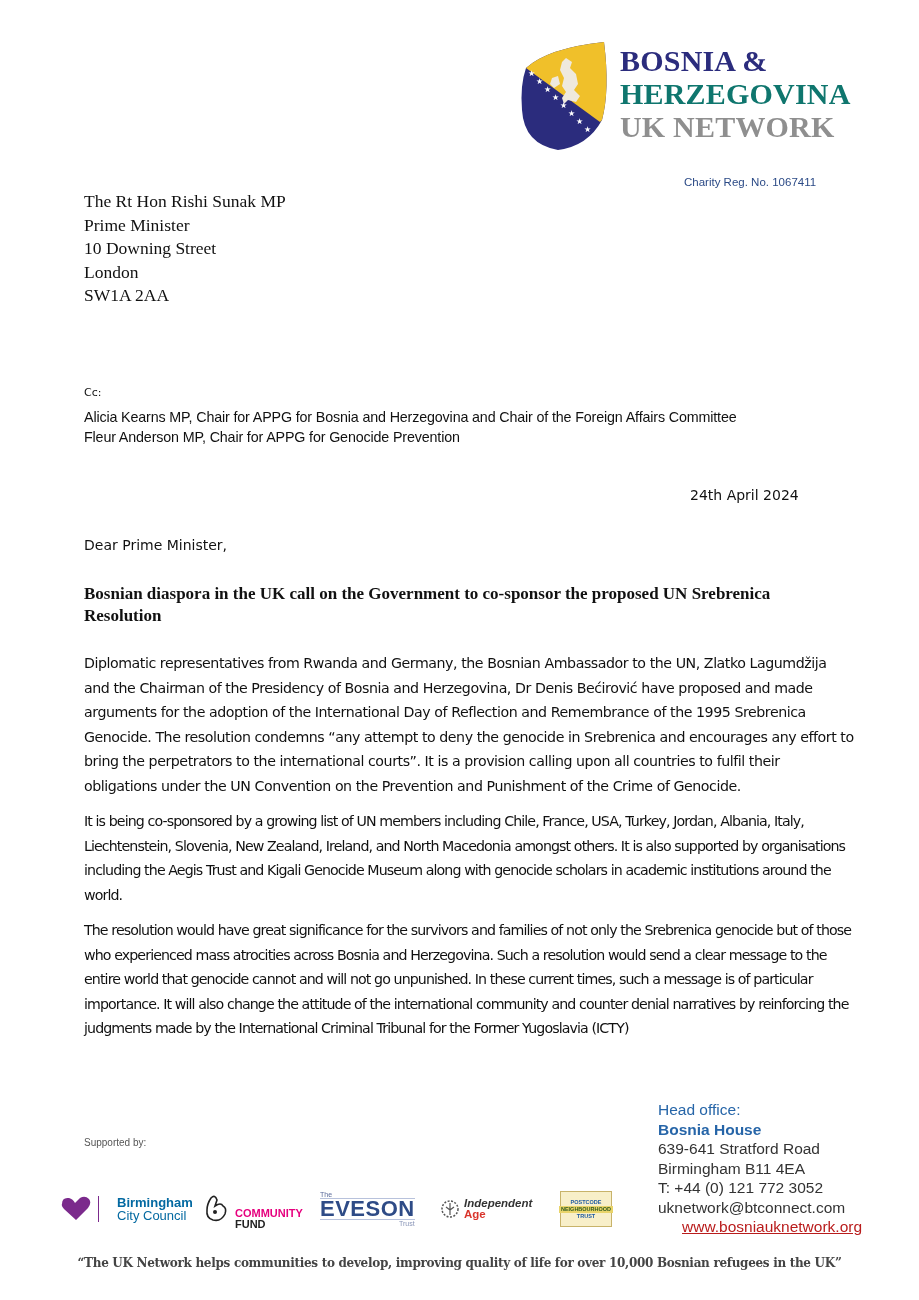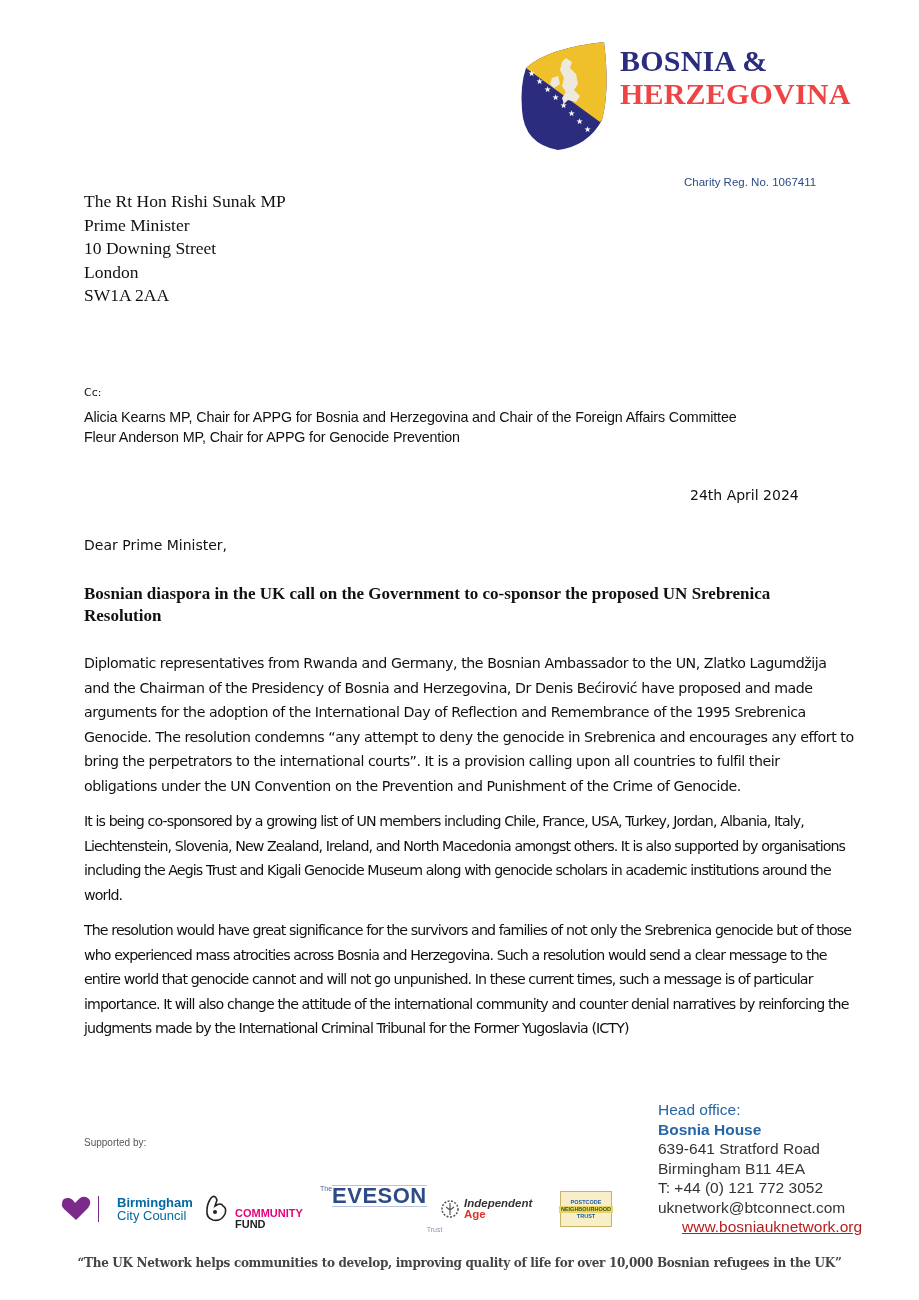--- a/index.html
+++ b/index.html
@@ -3,21 +3,21 @@
 <meta charset="utf-8">
 <style>
   * { box-sizing: border-box; margin: 0; padding: 0; }
   html, body { width: 919px; height: 1300px; background: #ffffff; overflow: hidden; }
   body { position: relative; font-family: "Liberation Sans", sans-serif; color: #111; }
 
   .logo { position: absolute; left: 518px; top: 40px; width: 340px; height: 115px; }
   .shield { position: absolute; left: 0; top: 0; width: 92px; height: 112px; }
   .logo-text { position: absolute; left: 102px; top: 4px; font-family: "Liberation Serif", serif; font-weight: bold; line-height: 33px; font-size: 30px; letter-spacing: 0.2px; }
   .logo-l1 { color: #2b2c7d; }
-  .logo-l2 { color: #ef4444; }
+  .logo-l2 { color: #0f766e; }
   .logo-l3 { color: #8f8f8f; }
 
   .charity { position: absolute; left: 684px; top: 176px; font-size: 11.5px; color: #2b4a86; }
 
   .address { position: absolute; left: 84px; top: 190px; font-family: "Liberation Serif", serif; font-size: 17.5px; line-height: 23.5px; color: #111; }
 
   .cc { position: absolute; left: 84px; top: 383px; font-size: 14.5px; line-height: 20px; color: #111; }
   .cc-label { font-family: "DejaVu Sans", sans-serif; font-size: 11px; margin-bottom: 4px; }
   .cc-line { font-family: "Liberation Sans", sans-serif; font-size: 14.3px; letter-spacing: -0.15px; }
 
@@ -38,21 +38,21 @@
   .supported { position: absolute; left: 84px; top: 1137px; font-size: 10px; color: #555; }
 
   .sponsor { position: absolute; top: 1185px; height: 48px; display: flex; align-items: center; }
   .bcc { left: 60px; }
   .bcc-text { margin-left: 6px; border-left: 1.5px solid #7b2a8c; padding-left: 18px; font-size: 13px; line-height: 13px; color: #0369a1; }
   .bcc-text b { display: block; font-weight: bold; }
   .cf { left: 203px; }
   .cf-text { margin-left: 4px; font-size: 11px; line-height: 11px; font-weight: bold; }
   .cf-text .c1 { color: #e6007e; display: block; margin-top: 20px; }
   .cf-text .c2 { color: #222; display: block; }
-  .eveson { left: 320px; flex-direction: row; align-items: flex-start; justify-content: center; }
+  .eveson { left: 320px; flex-direction: column; align-items: flex-start; justify-content: center; }
   .ev-the { font-size: 7px; color: #5a6a9a; }
   .ev-main { font-size: 22px; font-weight: bold; color: #2e4b86; letter-spacing: 0.5px; line-height: 20px; border-top: 1px solid #b8c2dc; border-bottom: 1px solid #b8c2dc; }
   .ev-trust { font-size: 7px; color: #8a96b8; align-self: flex-end; }
   .ia { left: 440px; }
   .ia-text { margin-left: 4px; font-size: 11.5px; line-height: 11px; font-weight: bold; }
   .ia-text .i1 { color: #333; display: block; font-style: italic; }
   .ia-text .i2 { color: #d9342b; display: block; }
   .pnt { left: 560px; }
   .pnt-box { width: 52px; height: 36px; border: 1px solid #c8b36a; background: #f8efc9; display: flex; flex-direction: column; align-items: center; justify-content: center; font-size: 5.5px; font-weight: bold; color: #1e5aa0; line-height: 7px; }
   .pnt-box .mid { background: #e9d46a; color: #2e5a1e; padding: 0 2px; }
@@ -74,20 +74,21 @@
       <text x="34" y="60" font-size="8">★</text>
       <text x="42" y="68" font-size="8">★</text>
       <text x="50" y="76" font-size="8">★</text>
       <text x="58" y="84" font-size="8">★</text>
       <text x="66" y="92" font-size="8">★</text>
     </g>
   </svg>
   <div class="logo-text">
     <div class="logo-l1">BOSNIA &amp;</div>
     <div class="logo-l2">HERZEGOVINA</div>
+    <div class="logo-l3">UK NETWORK</div>
   </div>
 </div>
 
 <div class="charity">Charity Reg. No. 1067411</div>
 
 <div class="address">
   <div>The Rt Hon Rishi Sunak MP</div>
   <div>Prime Minister</div>
   <div>10 Downing Street</div>
   <div>London</div>

